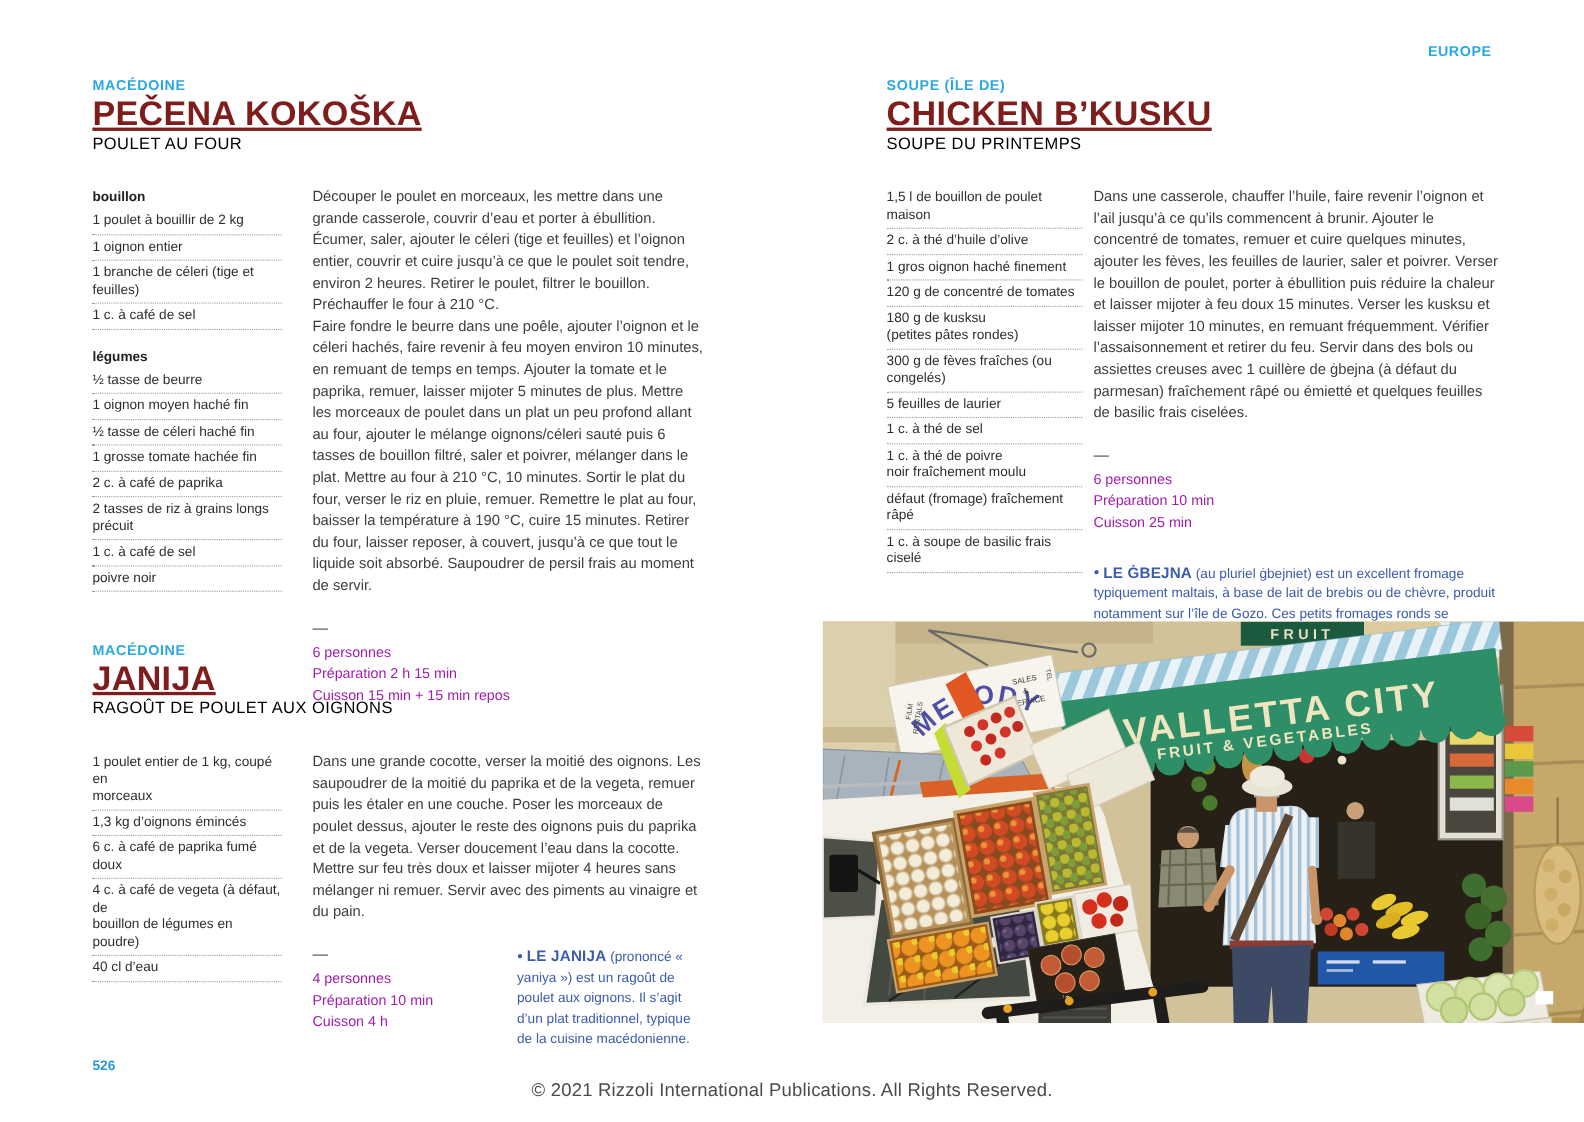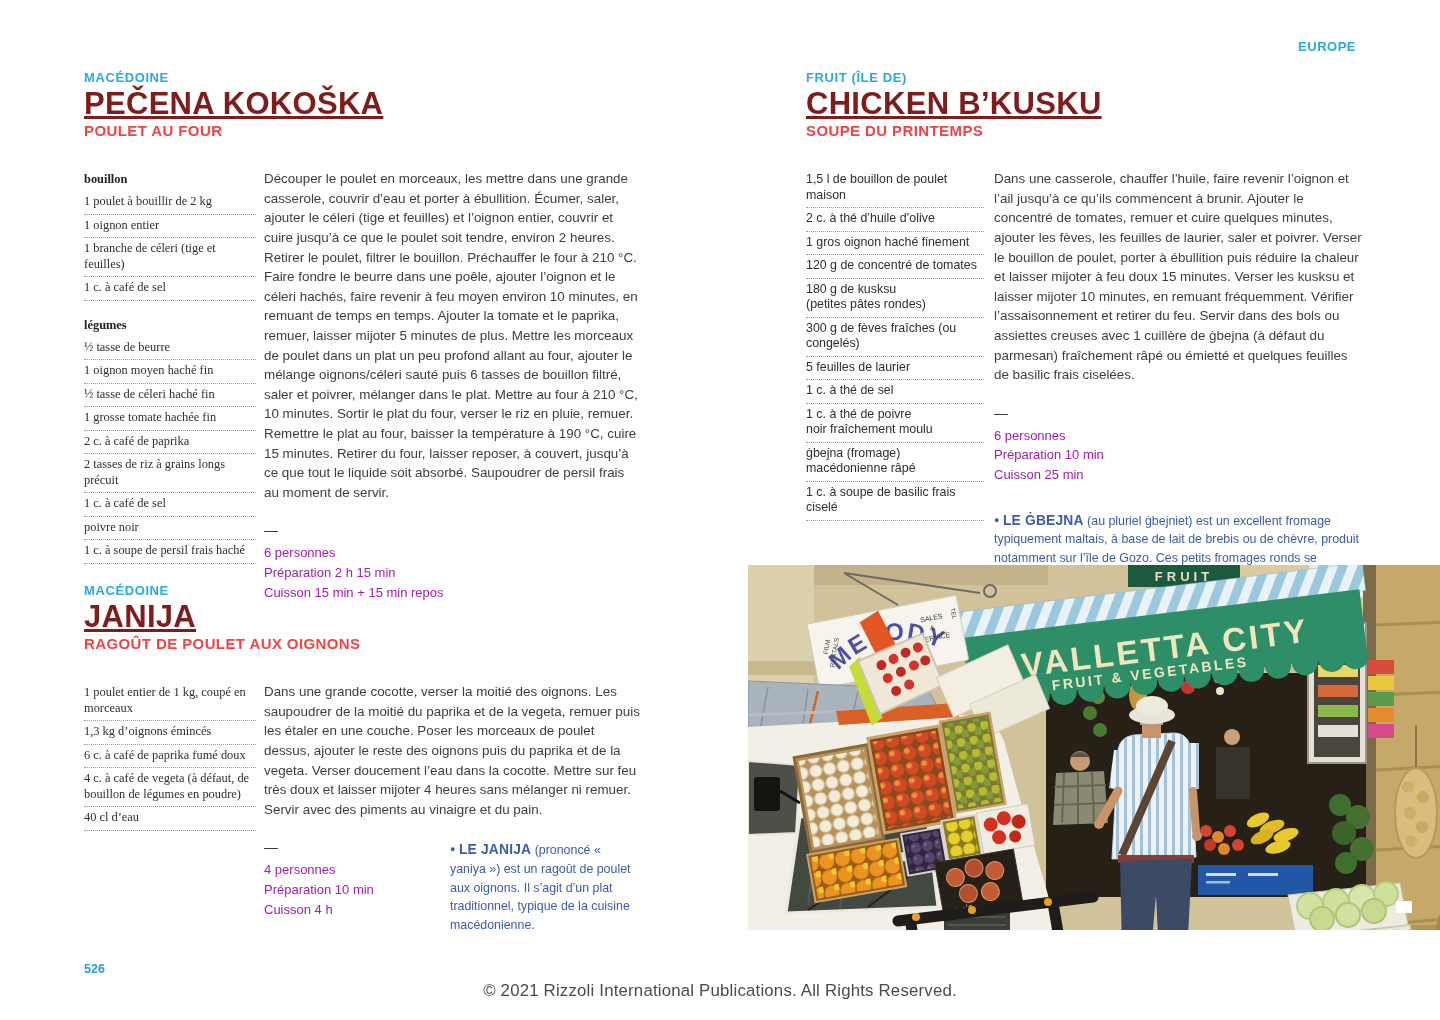--- a/index.html
+++ b/index.html
@@ -9,24 +9,24 @@
   .section-label{top:39px;right:84px;color:#2aa9e0;font-size:13px;font-weight:700;letter-spacing:.5px;text-align:right;}
   .page-number{left:84px;top:962px;color:#2a97d6;font-size:12.5px;font-weight:700;}
   .copyright{top:981px;left:50%;transform:translateX(-50%);font-size:16.8px;color:#4a4a4c;
              white-space:nowrap;z-index:6;letter-spacing:.2px;}
   .recipe{position:absolute;width:556px;}
   .r0{left:84px;top:70px;}
   .r1{left:806px;top:70px;}
   .r2{left:84px;top:583px;}
   .region{color:#2aa9e0;font-size:13px;font-weight:700;letter-spacing:.6px;}
   .title{color:#7f1d1d;font-size:31px;font-weight:800;letter-spacing:.3px;margin-top:3px;line-height:1.04;text-decoration:underline;}
-  .subtitle{color:#ef4444;font-size:15px;font-weight:700;letter-spacing:.4px;margin-top:2px;}
+  .subtitle{color:#000000;font-size:15px;font-weight:400;letter-spacing:.4px;margin-top:2px;}
   .cols{display:flex;align-items:flex-start;margin-top:30px;}
   .ing-col{flex:none;}
-  .r0 .ing-col,.r2 .ing-col{width:172px;margin-right:8px;font-family:Liberation Serif, serif;}
+  .r0 .ing-col,.r2 .ing-col{width:172px;margin-right:28px;}
   .r1 .ing-col{width:178px;margin-right:10px;}
   .instr-col{flex:1;min-width:0;}
   .ing-header{font-weight:700;font-size:12.4px;color:#212123;padding:3px 0 4px;}
   .ing-item{border-bottom:1px dotted #9b9b9b;padding:3px 0 4px;}
   .ing-item + .ing-header{margin-top:14px;}
   .ing-line{font-size:12.4px;color:#2e2e30;line-height:15.5px;}
   .para{font-size:13.4px;line-height:19.6px;color:#3d3d3f;}
   .sep{color:#3d3d3f;font-size:14px;margin:20px 0 5px;}
   .meta-line{font-size:13px;line-height:19.6px;color:#a21caf;}
   .note{color:#3b5cab;font-size:12.4px;line-height:18.6px;}
@@ -82,41 +82,38 @@
         </div>
         <div class="ing-item">
           <div class="ing-line">2 tasses de riz à grains longs précuit</div>
         </div>
         <div class="ing-item">
           <div class="ing-line">1 c. à café de sel</div>
         </div>
         <div class="ing-item">
           <div class="ing-line">poivre noir</div>
         </div>
-        <div class="ing-item">
-          <div class="ing-line">1 c. à soupe de persil frais haché</div>
-        </div>
       </div>
     <div class="instr-col">
       <div>
           <div class="para">Découper le poulet en morceaux, les mettre dans une grande casserole, couvrir d’eau et porter à ébullition. Écumer, saler, ajouter le céleri (tige et feuilles) et l’oignon entier, couvrir et cuire jusqu’à ce que le poulet soit tendre, environ 2 heures. Retirer le poulet, filtrer le bouillon. Préchauffer le four à 210 °C.</div>
           <div class="para">Faire fondre le beurre dans une poêle, ajouter l’oignon et le céleri hachés, faire revenir à feu moyen environ 10 minutes, en remuant de temps en temps. Ajouter la tomate et le paprika, remuer, laisser mijoter 5 minutes de plus. Mettre les morceaux de poulet dans un plat un peu profond allant au four, ajouter le mélange oignons/céleri sauté puis 6 tasses de bouillon filtré, saler et poivrer, mélanger dans le plat. Mettre au four à 210 °C, 10 minutes. Sortir le plat du four, verser le riz en pluie, remuer. Remettre le plat au four, baisser la température à 190 °C, cuire 15 minutes. Retirer du four, laisser reposer, à couvert, jusqu’à ce que tout le liquide soit absorbé. Saupoudrer de persil frais au moment de servir.</div>
         </div>
       <div class="sep">—</div>
       <div class="serving-block">
           <div class="meta-line">6 personnes</div>
           <div class="meta-line">Préparation 2 h 15 min</div>
           <div class="meta-line">Cuisson 15 min + 15 min repos</div>
         </div>
     </div>
   </div>
 </section>
 
 <section class="recipe r1">
-  <div class="region">FRUIT (ÎLE DE)</div>
+  <div class="region">SOUPE (ÎLE DE)</div>
   <div class="title">CHICKEN B’KUSKU</div>
   <div class="subtitle">SOUPE DU PRINTEMPS</div>
   <div class="cols">
     <div class="ing-col">
         <div class="ing-item">
           <div class="ing-line">1,5 l de bouillon de poulet maison</div>
         </div>
         <div class="ing-item">
           <div class="ing-line">2 c. à thé d’huile d’olive</div>
         </div>
@@ -137,21 +134,21 @@
           <div class="ing-line">5 feuilles de laurier</div>
         </div>
         <div class="ing-item">
           <div class="ing-line">1 c. à thé de sel</div>
         </div>
         <div class="ing-item">
           <div class="ing-line">1 c. à thé de poivre</div>
           <div class="ing-line">noir fraîchement moulu</div>
         </div>
         <div class="ing-item">
-          <div class="ing-line">ġbejna (fromage) macédonienne râpé</div>
+          <div class="ing-line">défaut (fromage) fraîchement râpé</div>
         </div>
         <div class="ing-item">
           <div class="ing-line">1 c. à soupe de basilic frais ciselé</div>
         </div>
       </div>
     <div class="instr-col">
       <div>
           <div class="para">Dans une casserole, chauffer l’huile, faire revenir l’oignon et l’ail jusqu’à ce qu’ils commencent à brunir. Ajouter le concentré de tomates, remuer et cuire quelques minutes, ajouter les fèves, les feuilles de laurier, saler et poivrer. Verser le bouillon de poulet, porter à ébullition puis réduire la chaleur et laisser mijoter à feu doux 15 minutes. Verser les kusksu et laisser mijoter 10 minutes, en remuant fréquemment. Vérifier l’assaisonnement et retirer du feu. Servir dans des bols ou assiettes creuses avec 1 cuillère de ġbejna (à défaut du parmesan) fraîchement râpé ou émietté et quelques feuilles de basilic frais ciselées.</div>
         </div>
       <div class="sep">—</div>

